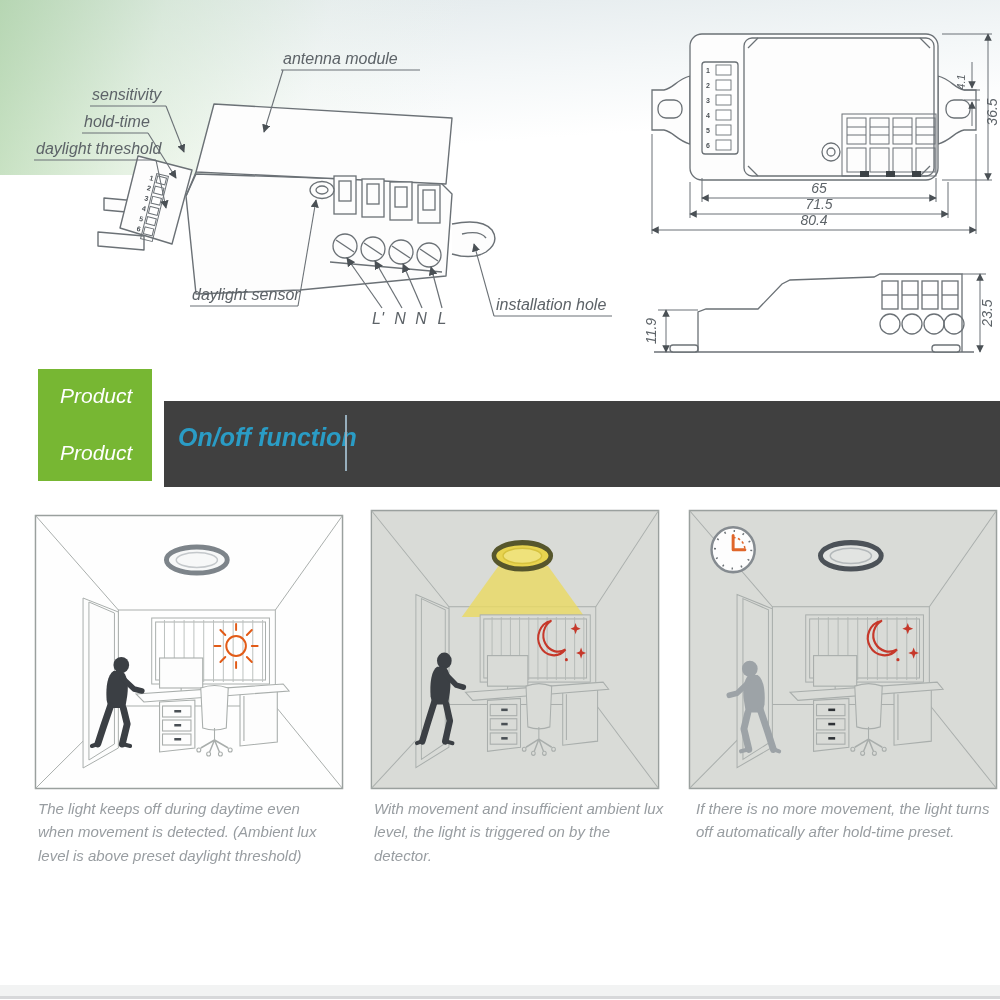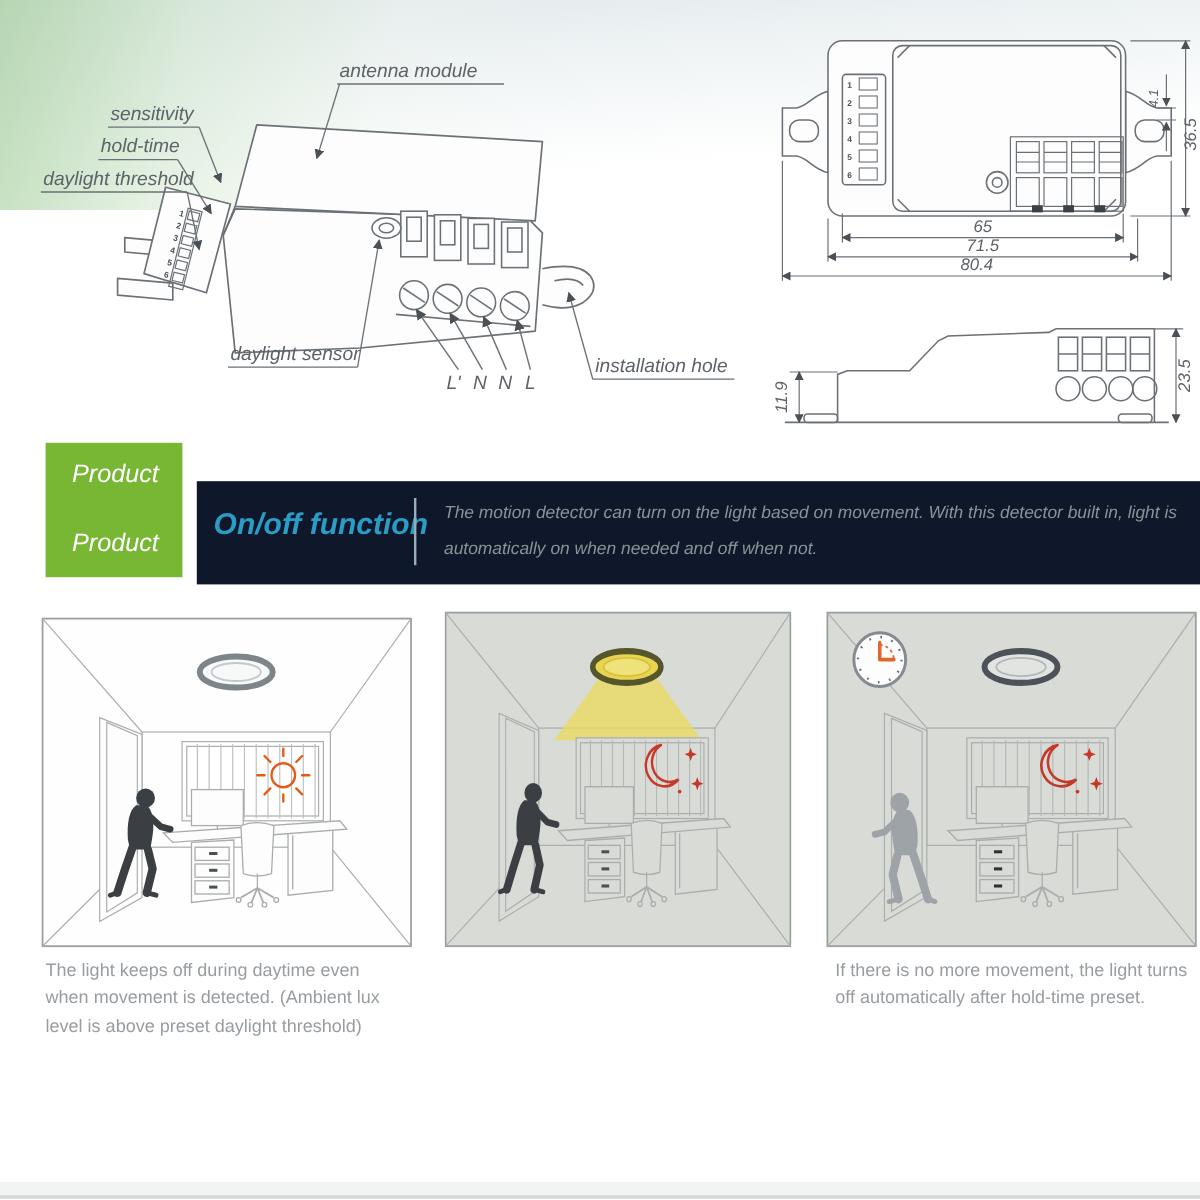--- a/index.html
+++ b/index.html
@@ -11,27 +11,27 @@
       linear-gradient(176deg, rgba(219,228,231,0.85) 0%, rgba(231,238,240,0.45) 45%, rgba(255,255,255,0) 72%);}
   svg text{font-family:"Liberation Sans",sans-serif;}
   .callout{font-style:italic;fill:#5d6368;font-size:16px;}
   .dim{font-style:italic;fill:#5d6368;font-size:14px;}
   .dimsm{font-style:italic;fill:#5d6368;font-size:11px;}
   .dip-digit{font-size:7px;fill:#4a5055;font-weight:bold;}
   .abs{position:absolute;}
   .tagbox{position:absolute;left:38px;top:369px;width:114px;height:112px;background:#77b733;
           color:#ffffff;font-style:italic;font-size:21px;line-height:1.75;
           display:flex;flex-direction:column;justify-content:center;padding-left:22px;box-sizing:border-box;gap:20px;}
-  .banner{position:absolute;left:164px;top:401px;width:836px;height:86px;background:#0f172a;}
+  .banner{position:absolute;left:164px;top:401px;width:836px;height:86px;background:#404040;}
   .banner-heading{position:absolute;left:14px;top:22px;font-style:italic;font-weight:bold;
                   font-size:25px;color:#2a9cc5;}
   .banner-divider{position:absolute;left:181px;top:14px;width:2px;height:56px;background:#97aebc;}
   .banner-desc{position:absolute;left:206px;top:12px;width:620px;font-style:italic;
                font-size:14.5px;line-height:2.1;color:#8b9297;}
-  .caption{position:absolute;top:797px;font-size:15px;line-height:1.55;color:#989da1;}
+  .caption{position:absolute;top:797px;font-style:italic;font-size:15px;line-height:1.55;color:#989da1;}
   .footer-strip{position:absolute;left:0;top:985px;width:1000px;height:11px;background:#f2f3f3;border-bottom:3px solid #d7d8da;}
 </style>
 </head>
 <body>
 
 <div id="canvas">
   <div class="bg-grad"></div>
 
   <svg class="abs" style="left:0;top:28px" width="620" height="350" viewBox="0 0 620 350">
     <defs>
@@ -242,24 +242,20 @@
     <text class="dim" transform="translate(364,65) rotate(-90)" text-anchor="middle">23.5</text>
   </svg>
 
   <div class="tagbox">
     <div>Product</div>
     <div>Product</div>
   </div>
   <div class="banner">
     <div class="banner-heading">On/off function</div>
     <div class="banner-divider"></div>
-    <div class="banner-desc">
-      <div>The motion detector can turn on the light based on movement. With this detector built in, light is</div>
-      <div>automatically on when needed and off when not.</div>
-    </div>
   </div>
 
   <svg class="abs" style="left:34px;top:514px" width="310" height="276" viewBox="0 0 316 276" preserveAspectRatio="none">
     <rect x="1.5" y="1.5" width="313" height="273" fill="#fefefe" stroke="#9aa09e" stroke-width="1.5"></rect>
     <g stroke="#a9aeac" stroke-width="1" fill="none">
       <line x1="1.5" y1="1.5" x2="86" y2="96"></line>
         <line x1="314.5" y1="1.5" x2="246" y2="96"></line>
       <line x1="1.5" y1="274.5" x2="86" y2="192"></line>
         <line x1="314.5" y1="274.5" x2="246" y2="192"></line>
       <rect x="86" y="96" width="160" height="96"></rect>
@@ -486,16 +482,17 @@
       <path d="M17,15 C11,19 9,30 10,44 L12,52 L29,52 L31,40 C33,27 30,18 26,15 Z" stroke="none"></path>
       <path d="M26,22 L38,33 L46,35" fill="none" stroke-width="5.5"></path>
       <path d="M14,50 L7,70 L1,88" fill="none" stroke-width="7"></path>
       <path d="M1,88 L-5,90" fill="none" stroke-width="4"></path>
       <path d="M27,52 L31,68 L26,88" fill="none" stroke-width="7"></path>
       <path d="M26,88 L34,90" fill="none" stroke-width="4"></path>
     </g>
   </svg>
 
   <div class="caption" style="left:38px;width:300px">The light keeps off during daytime even when movement is detected. (Ambient lux level is above preset daylight threshold)</div>
+  <div class="caption" style="left:374px;width:292px">With movement and insufficient ambient lux level, the light is triggered on by the detector.</div>
   <div class="caption" style="left:696px;width:306px">If there is no more movement, the light turns off automatically after hold-time preset.</div>
 
   <div class="footer-strip"></div>
 </div>
 
 </body></html>

